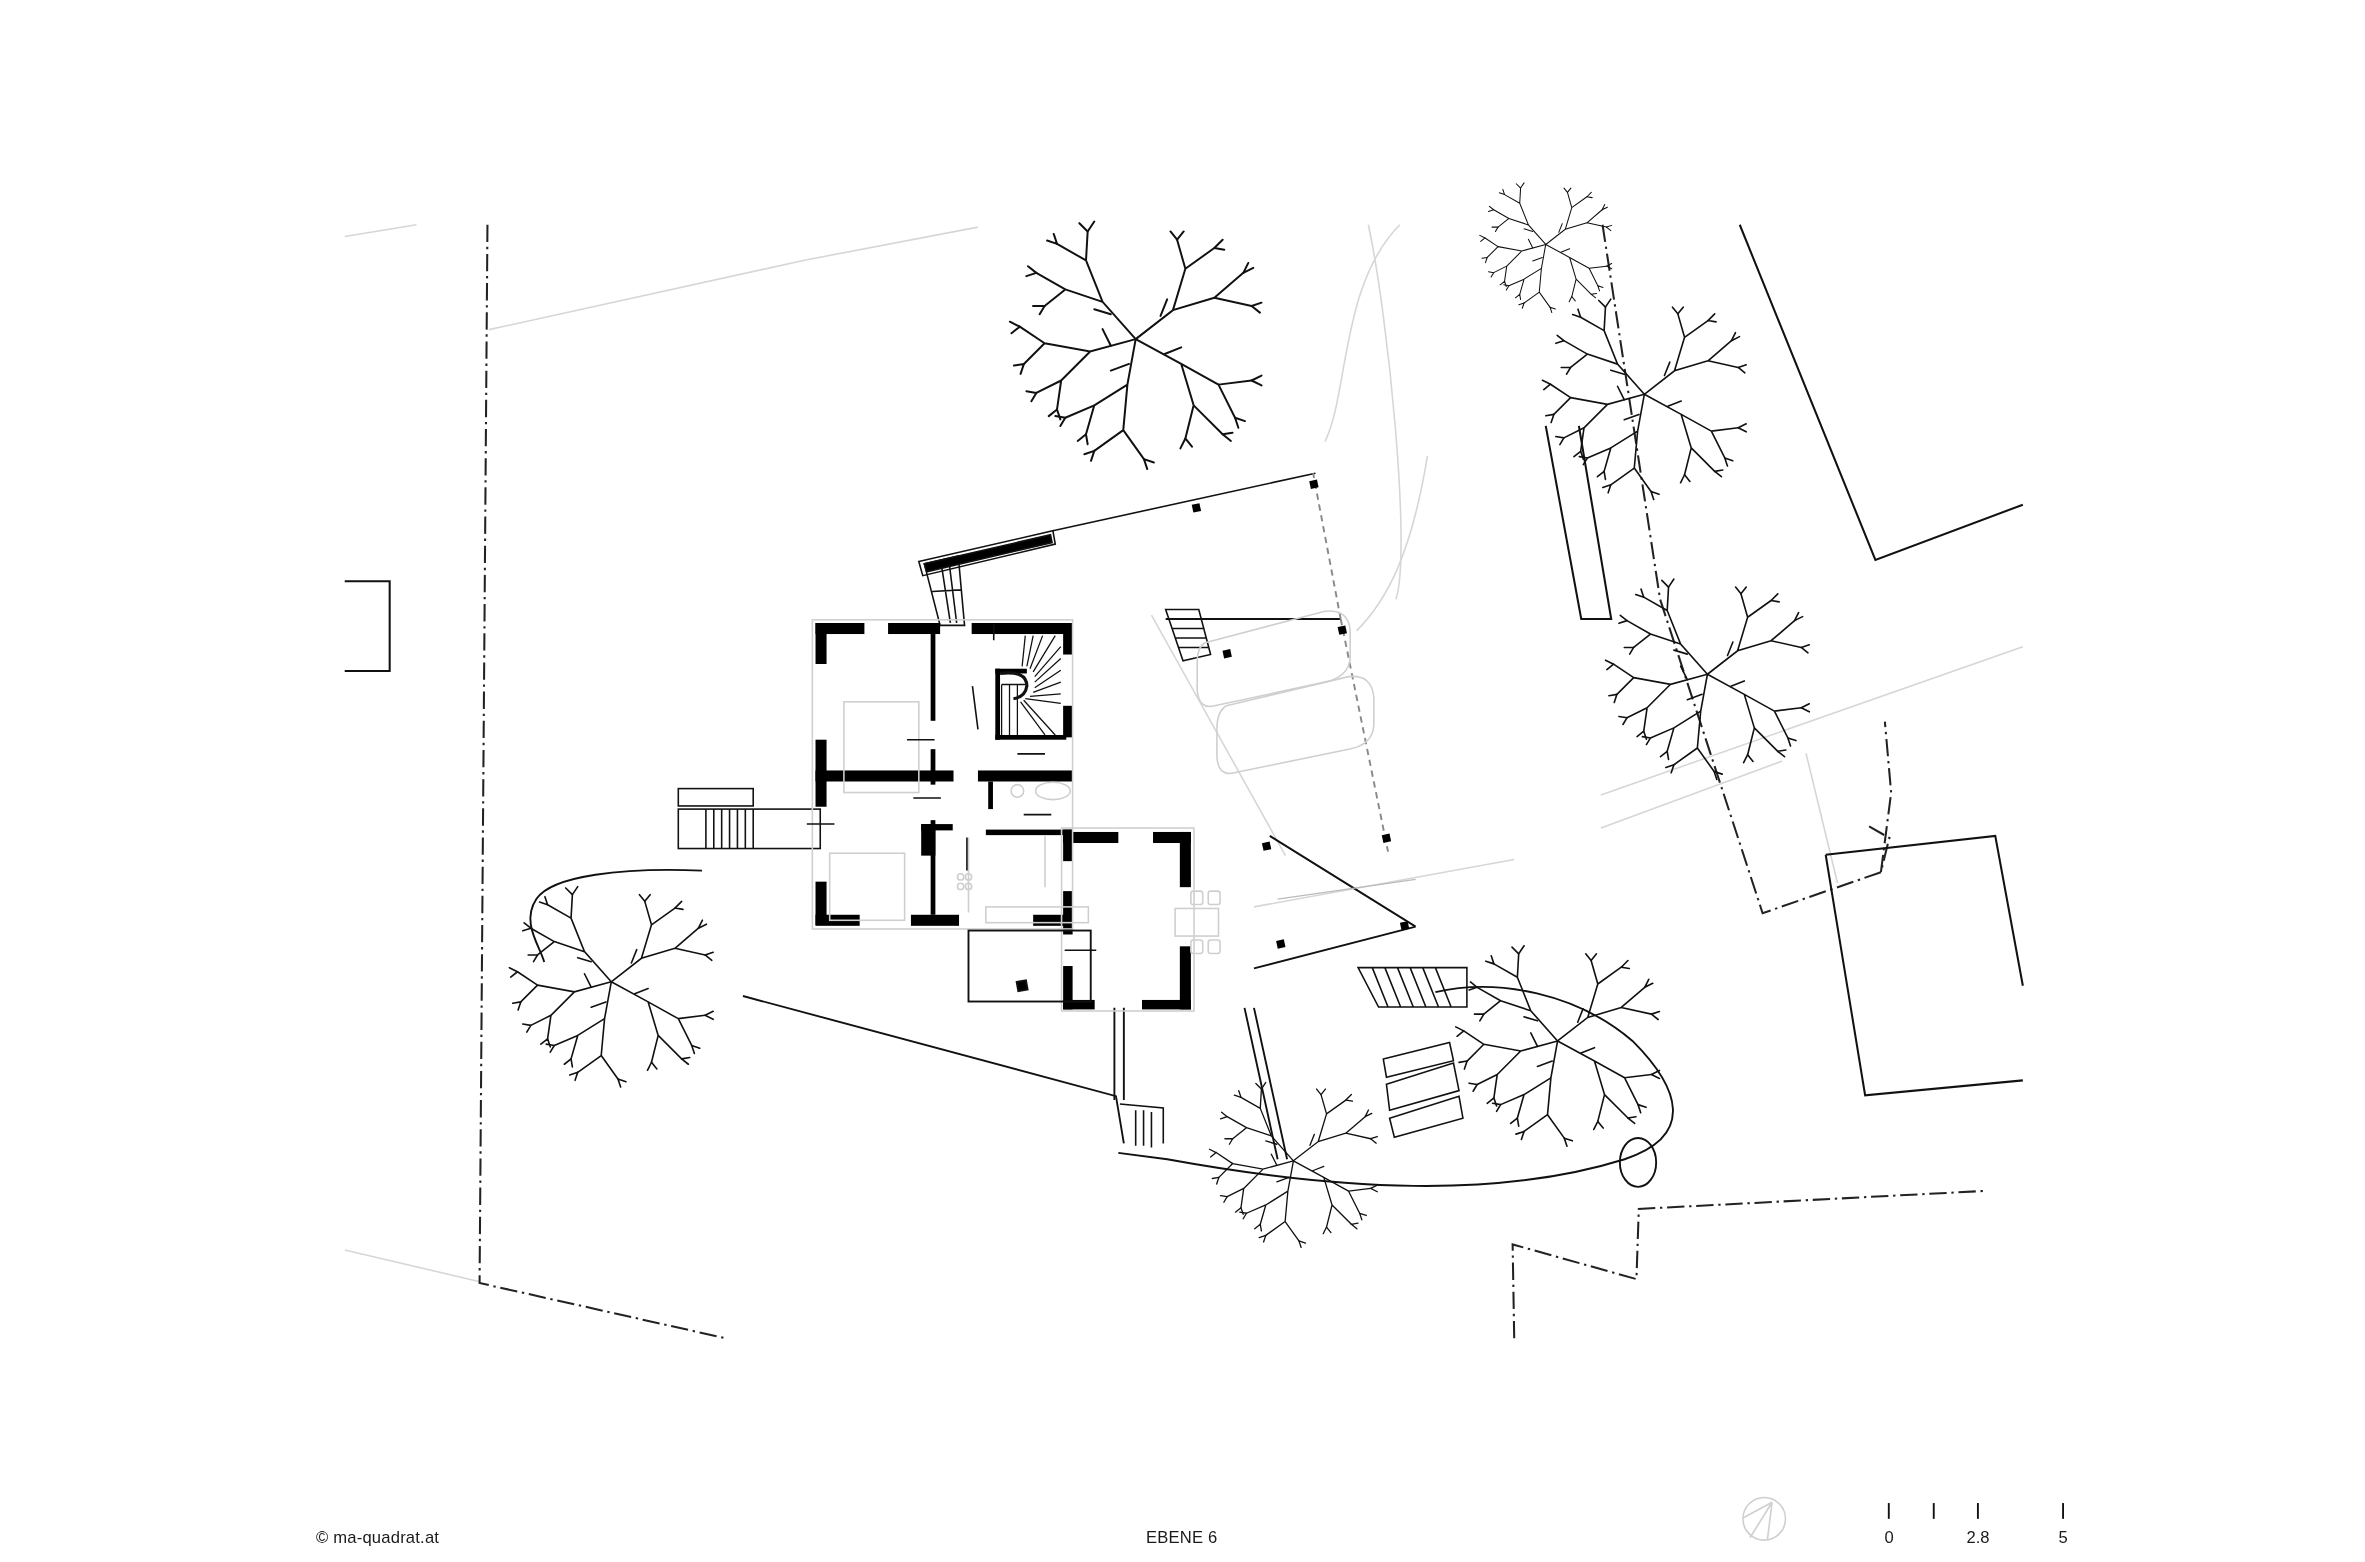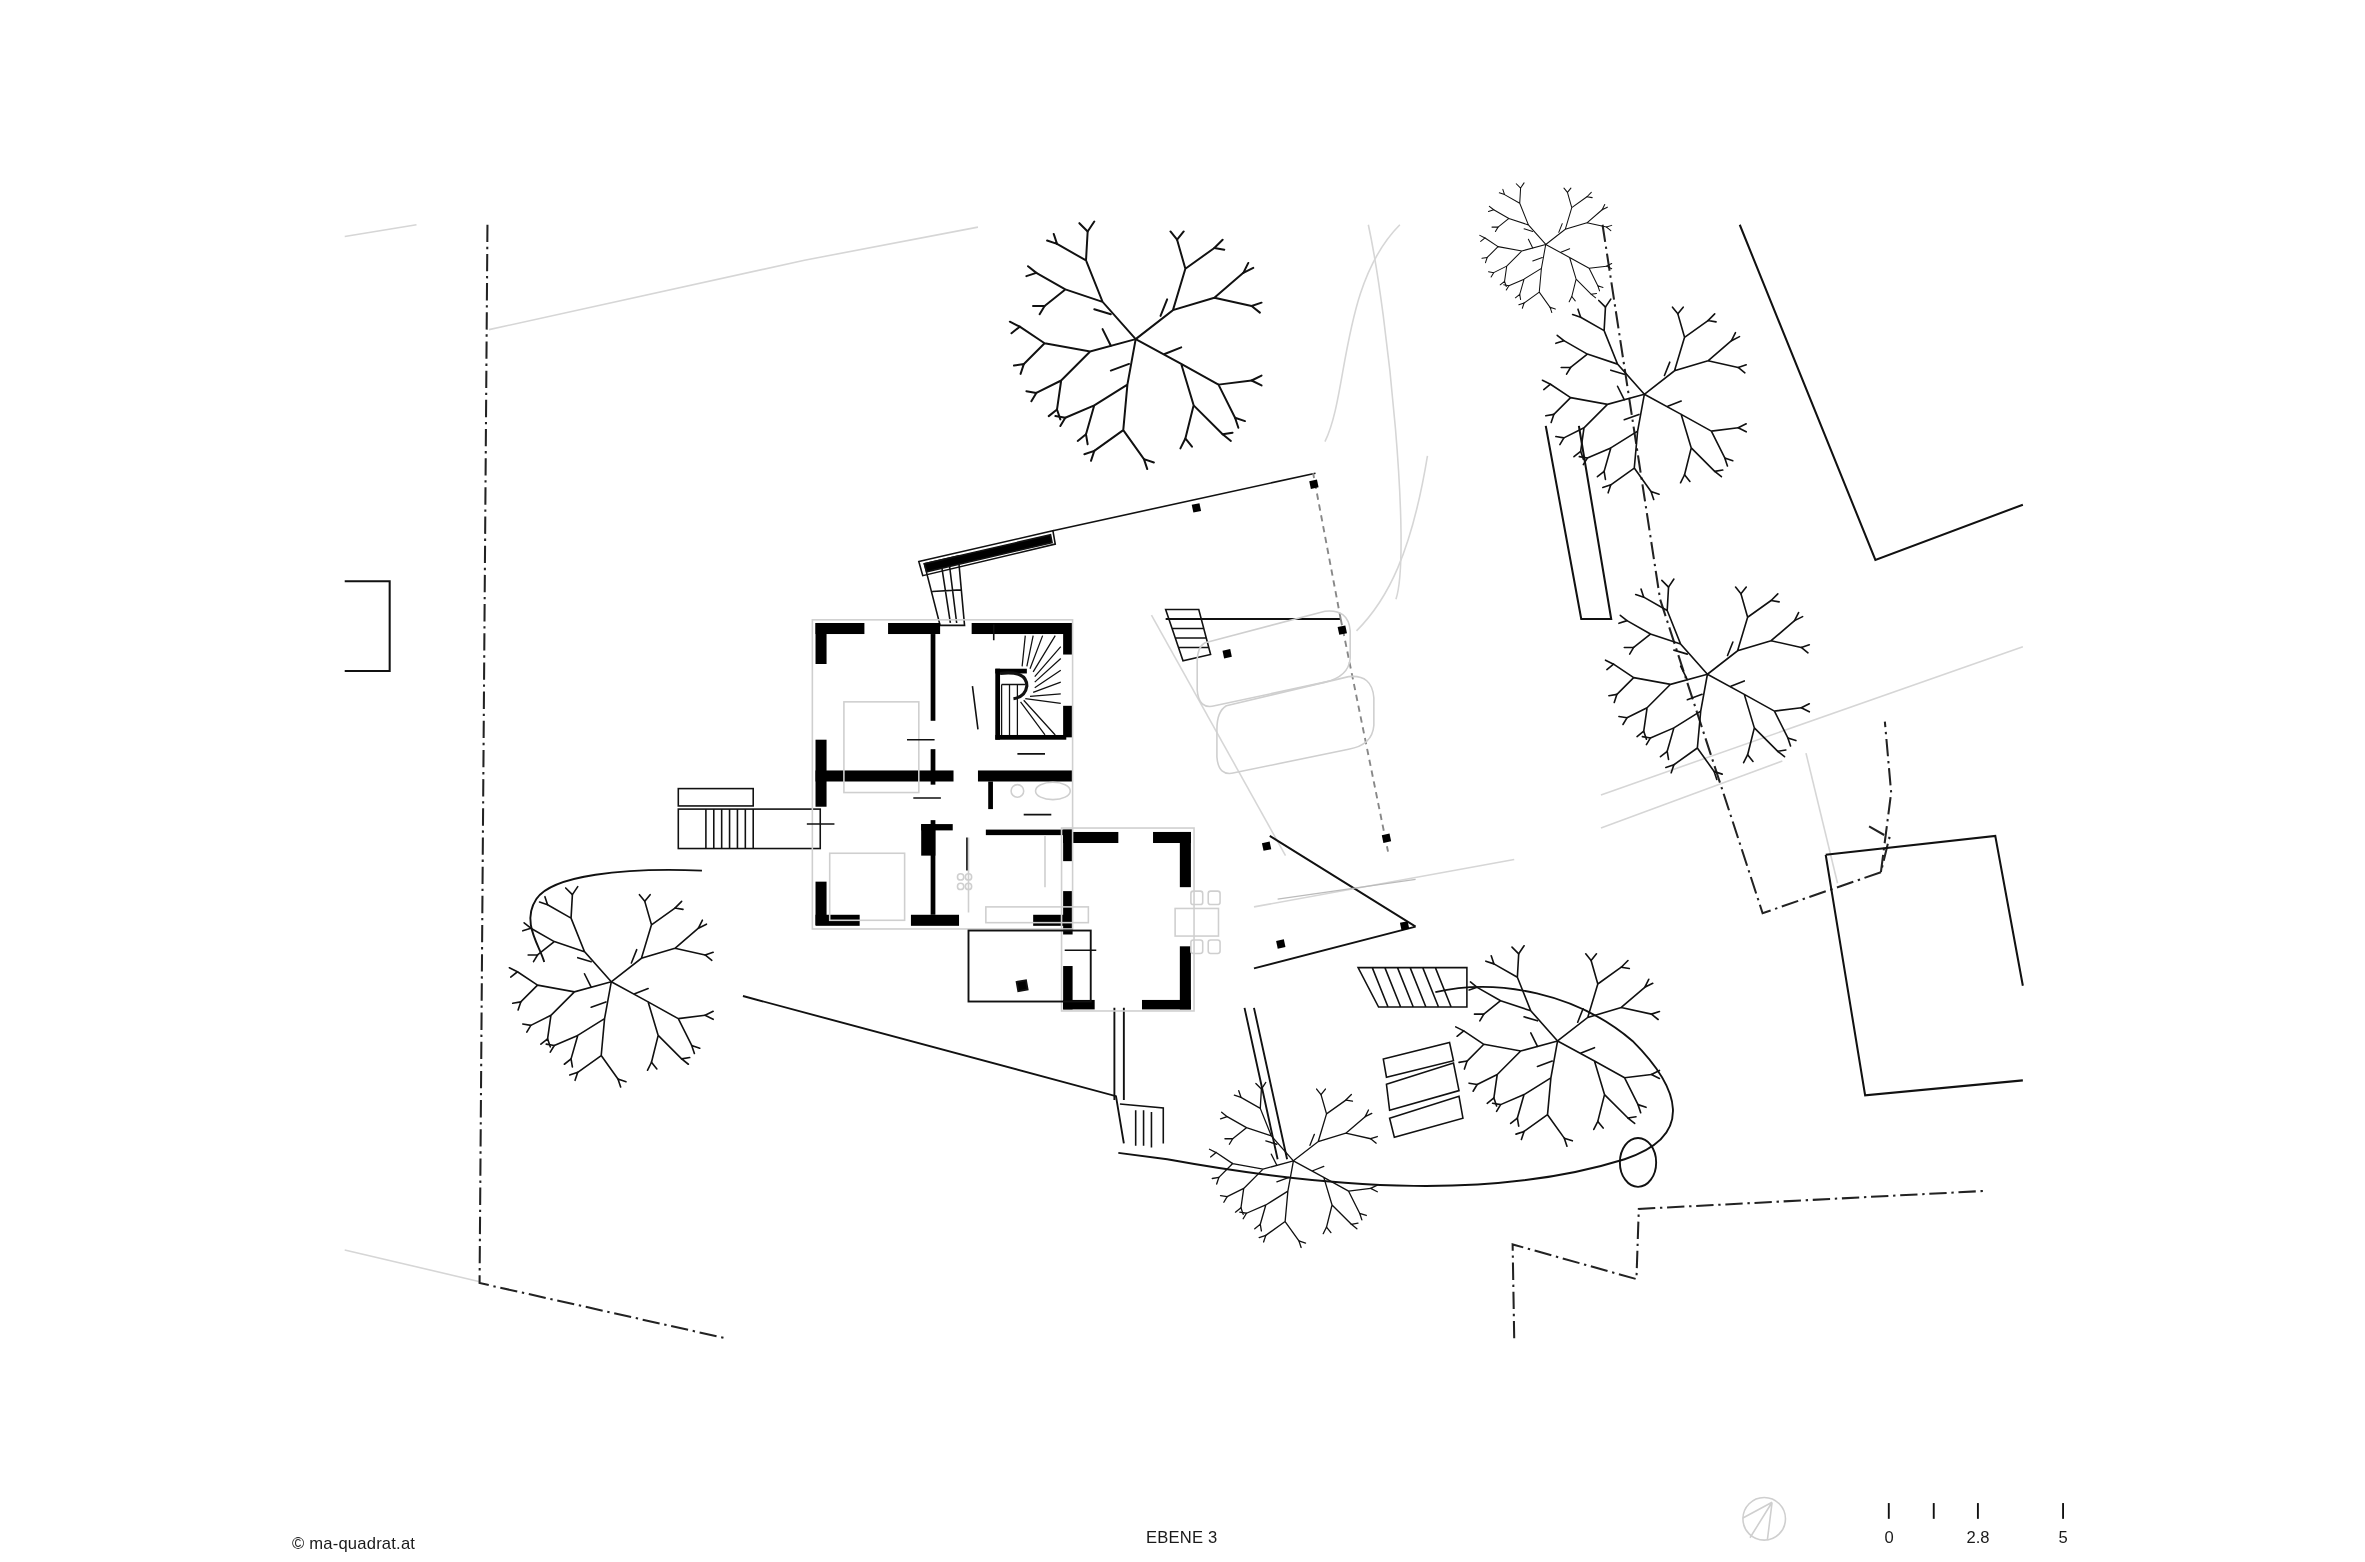--- a/index.html
+++ b/index.html
@@ -1,20 +1,20 @@
 <!DOCTYPE html>
 <html style="font-size:12.6px"><head>
 <meta charset="utf-8">
 <style>
   html, body { margin: 0; padding: 0; background: #ffffff; }
   body { width: 2366px; height: 1563px; position: relative; overflow: hidden;
          font-family: "Liberation Sans", sans-serif; color: #1a1a1a; }
   #plan { position: absolute; left: 0; top: 0; width: 2366px; height: 1563px; }
   .footer-text { position: absolute; font-size: 16.6px; letter-spacing: 0.2px; color: #1a1a1a; }
-  #copyright { left: 292px; top: 1528px; margin-top: 6px; }
+  #copyright { left: 316px; top: 1528px; }
   #sheet-title { left: 1146px; top: 1528px; }
   .scale-label { position: absolute; font-size: 16.6px; top: 1528px; transform: translateX(-50%); }
 </style>
 </head>
 <body>
 
 <svg id="plan" viewBox="0 0 3000 1982" xmlns="http://www.w3.org/2000/svg">
   <defs>
 
     <g id="tree" stroke="#111" stroke-width="2.4" fill="none" stroke-linecap="round">
@@ -212,17 +212,17 @@
 
   <g stroke="#111" stroke-width="2.4">
     <line x1="2395" y1="1906" x2="2395" y2="1926"></line>
     <line x1="2452" y1="1906" x2="2452" y2="1926"></line>
     <line x1="2508" y1="1906" x2="2508" y2="1926"></line>
     <line x1="2616" y1="1906" x2="2616" y2="1926"></line>
   </g>
 </svg>
 
 <div class="footer-text" id="copyright">© ma-quadrat.at</div>
-<div class="footer-text" id="sheet-title">EBENE 3</div>
+<div class="footer-text" id="sheet-title">EBENE 6</div>
 <div class="scale-label" style="left:1889px">0</div>
 <div class="scale-label" style="left:1978px">2.8</div>
 <div class="scale-label" style="left:2063px">5</div>
 
 
 </body></html>

